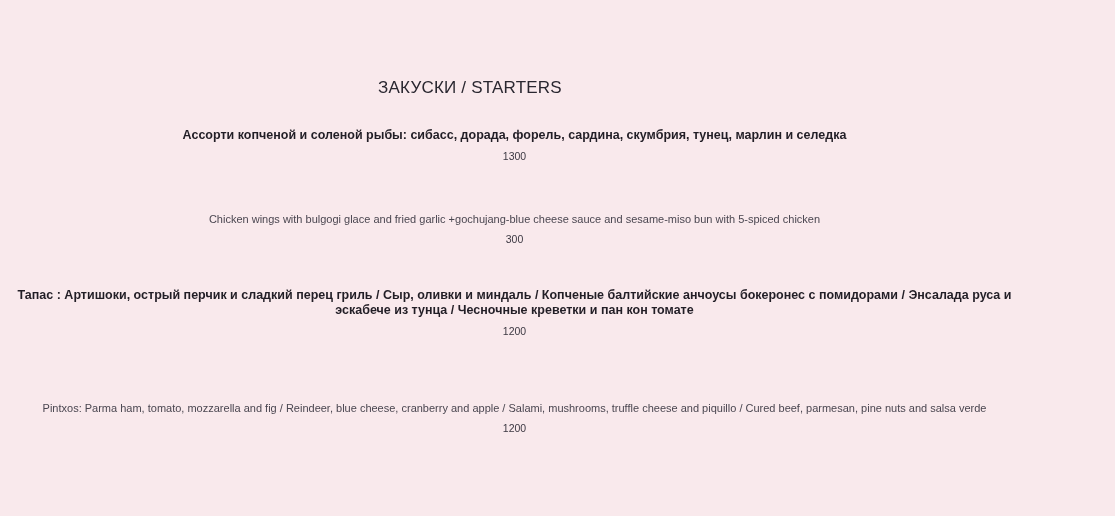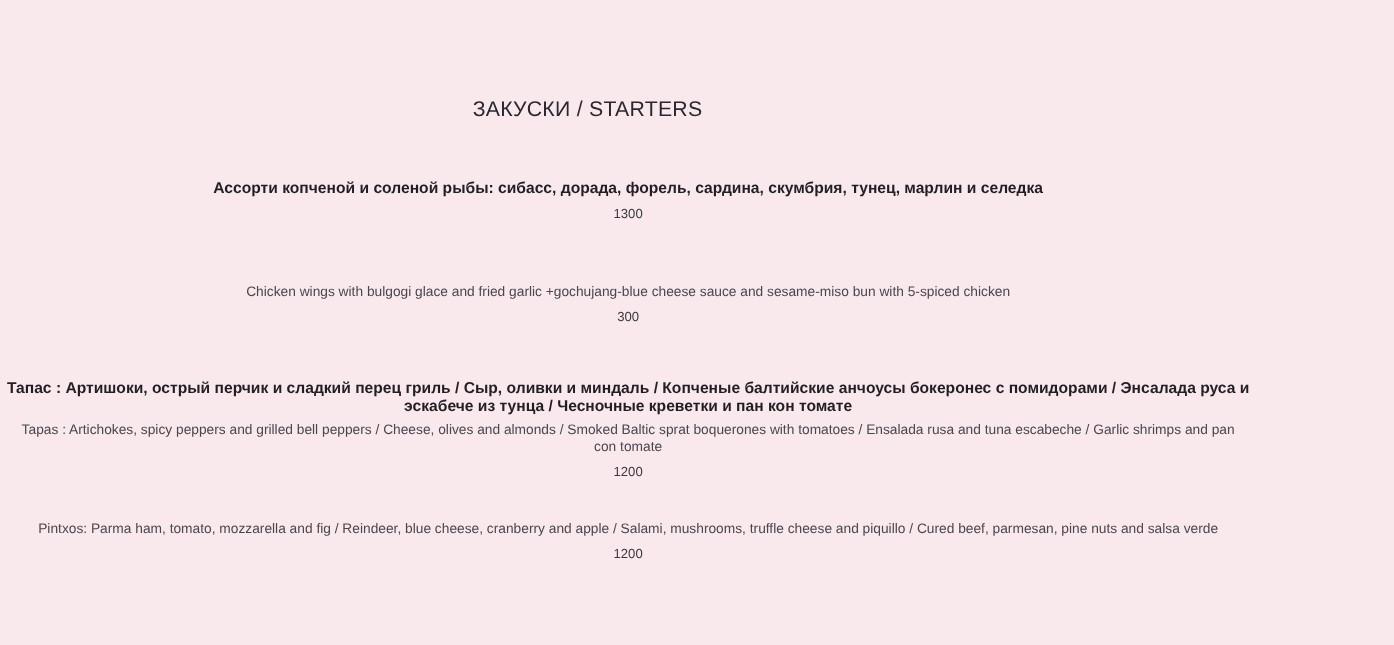--- a/index.html
+++ b/index.html
@@ -20,24 +20,23 @@
       top: 78px;
       left: 0;
       width: 940px;
       text-align: center;
       font-size: 17px;
       letter-spacing: 0.2px;
       color: #2a2730;
     }
     .item {
       position: absolute;
-      left: 0;
+      left: 12px;
       width: 1005px;
       text-align: center;
-      margin-top: 15px;
     }
     .item .ru {
       font-weight: bold;
       font-size: 12.5px;
       line-height: 15px;
       color: #221e26;
     }
     .item .en {
       font-size: 11px;
       line-height: 14px;
@@ -69,20 +68,19 @@
   <div class="price">1300</div>
 </div>
 
 <div class="item i2">
   <div class="en">Chicken wings with bulgogi glace and fried garlic +gochujang-blue cheese sauce and sesame-miso bun with 5-spiced chicken</div>
   <div class="price">300</div>
 </div>
 
 <div class="item i3">
   <div class="ru">Тапас : Артишоки, острый перчик и сладкий перец гриль / Сыр, оливки и миндаль / Копченые балтийские анчоусы бокеронес с помидорами / Энсалада руса и эскабече из тунца / Чесночные креветки и пан кон томате</div>
-  <div class="en">Tapas : Artichokes, spicy peppers and grilled bell peppers / Cheese, olives and almonds / Smoked Baltic sprat boquerones with tomatoes / Ensalada rusa and tuna escabeche / Garlic shrimps and pan con tomate</div>
   <div class="price">1200</div>
 </div>
 
 <div class="item i4">
   <div class="en">Pintxos: Parma ham, tomato, mozzarella and fig / Reindeer, blue cheese, cranberry and apple / Salami, mushrooms, truffle cheese and piquillo / Cured beef, parmesan, pine nuts and salsa verde</div>
   <div class="price">1200</div>
 </div>
 
 </body></html>

